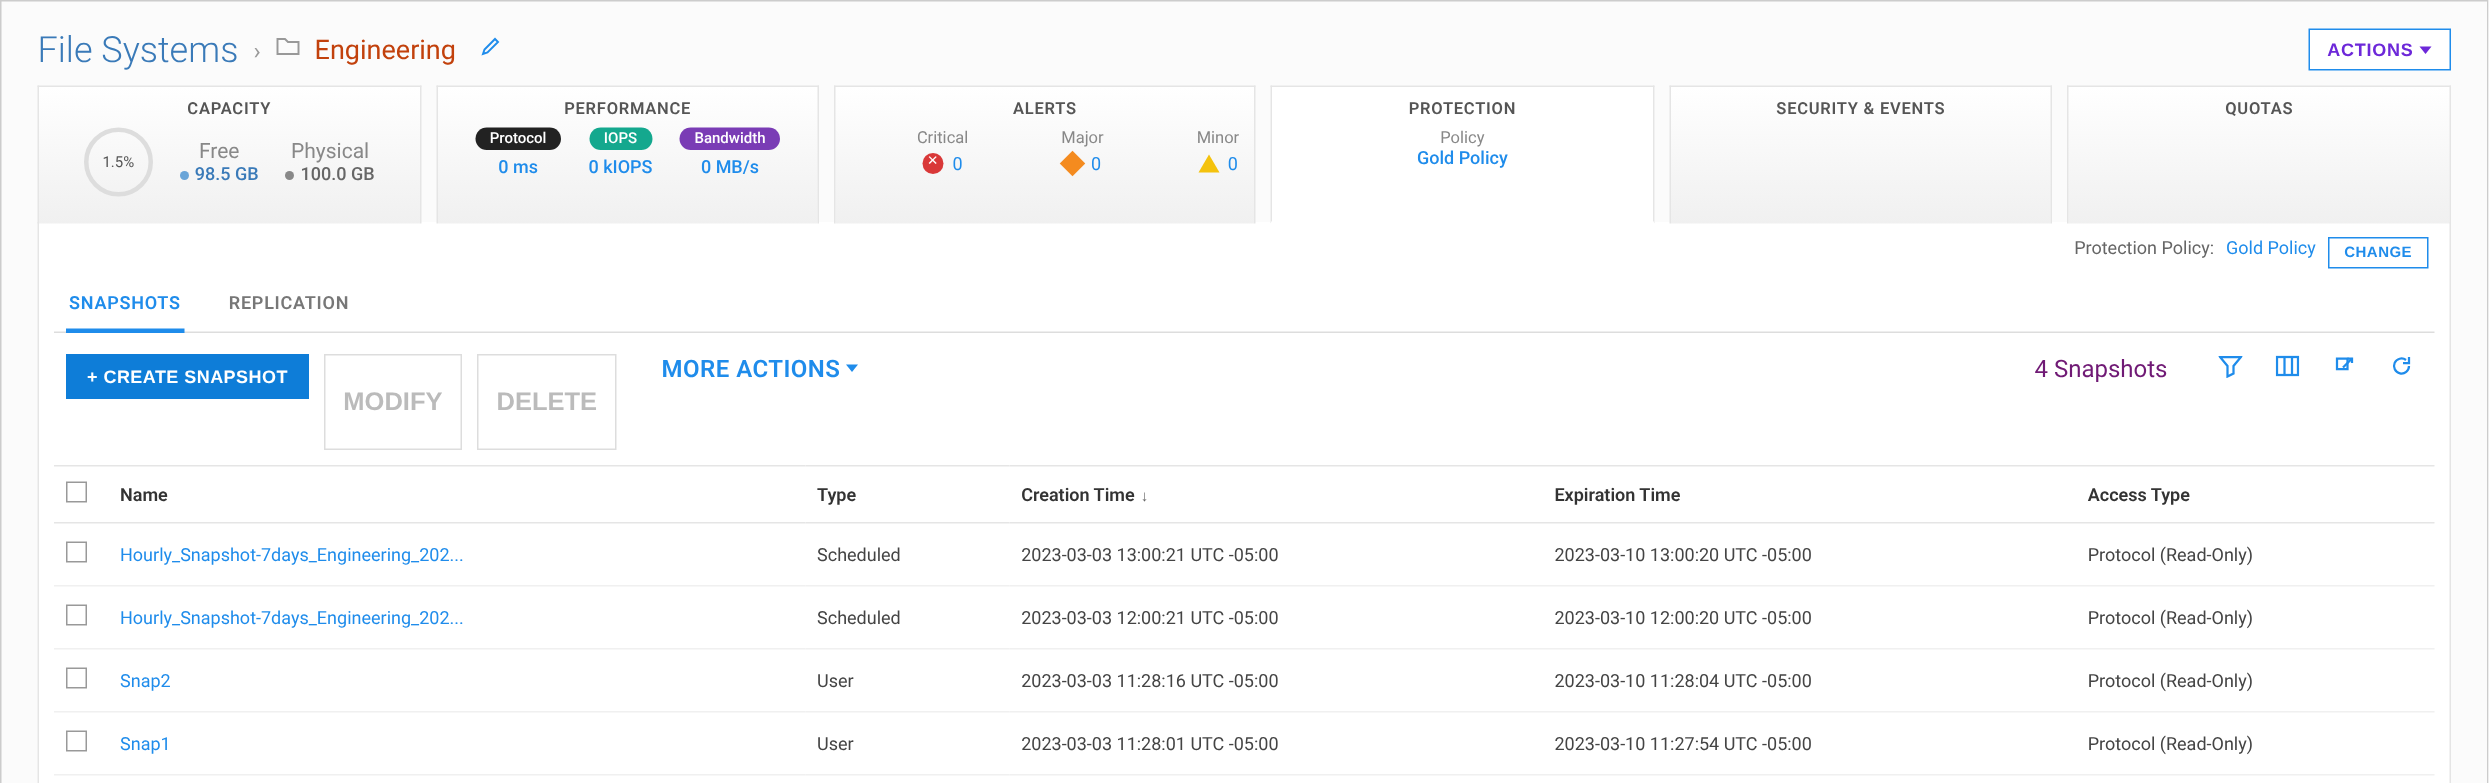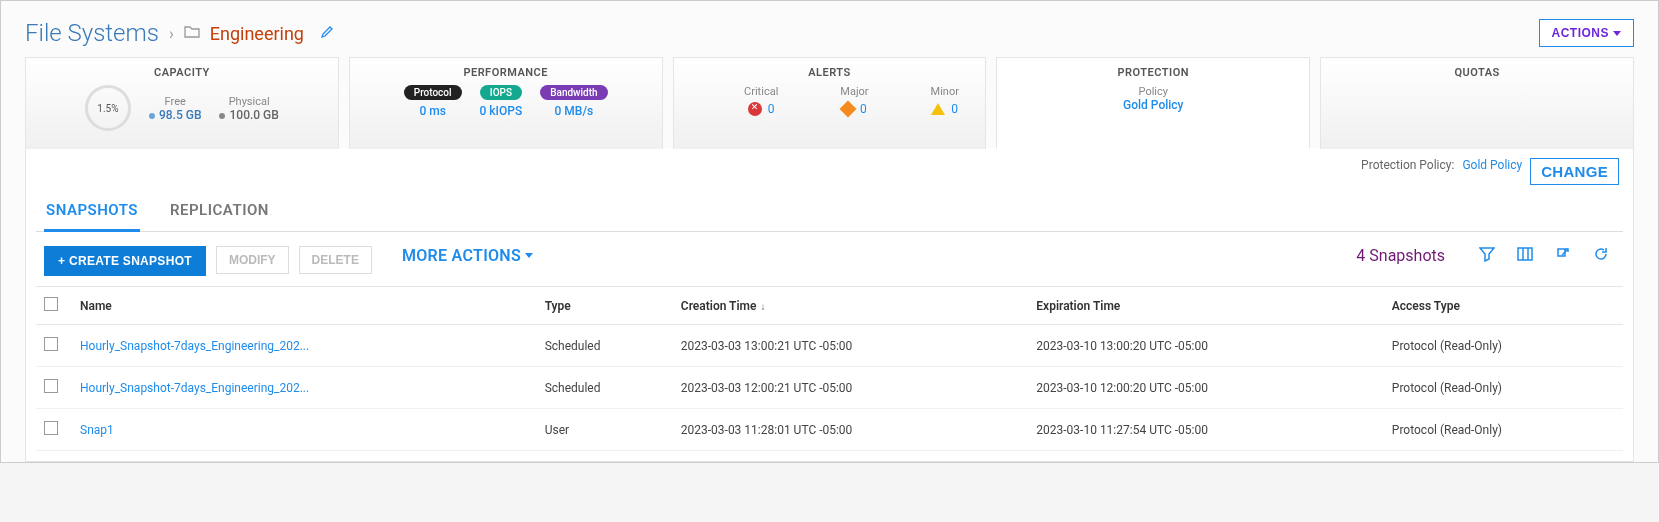--- a/index.html
+++ b/index.html
@@ -38,21 +38,21 @@
   .tab-card.active { background: #fff; border-bottom: 2px solid #fff; z-index: 2; }
   .tab-title { font-size: 11px; letter-spacing: .5px; color: #555; font-weight: 600; margin-bottom: 6px; }
   .tab-body { display: flex; align-items: center; gap: 18px; justify-content: center; width:100%; }
 
   
   .capacity-donut {
     width: 46px; height: 46px; border-radius: 50%; border: 3px solid #ddd;
     display:flex; align-items:center; justify-content:center; font-size:10px; color:#555;
   }
   .cap-col { display:flex; flex-direction:column; align-items:center; }
-  .cap-label { font-size:11px; color:#888; }
+  .cap-label { font-size:14px; color:#888; }
   .cap-value { font-size:12px; color:#3a7ab8; font-weight:500; }
   .cap-value.grey { color:#666; }
   .dot { width:6px; height:6px; border-radius:50%; display:inline-block; margin-right:4px; }
   .dot.blue { background:#6aa5d8; }
   .dot.grey { background:#888; }
 
   
   .perf-item { display:flex; flex-direction:column; align-items:center; gap:4px; }
   .pill { color:#fff; font-size:10px; border-radius:10px; padding:2px 10px; font-weight:500; }
   .pill.black { background:#222; }
@@ -73,29 +73,29 @@
   
   .prot-body { text-align:center; }
   .prot-label { font-size:11px; color:#888; }
   .prot-value { color:#1f8ceb; font-size:12px; font-weight:500; }
 
   
   .panel { margin: 0 24px 0 24px; background:#fff; border:1px solid #e5e5e5; border-top:none; padding: 0 10px 10px 10px; margin-top:-1px;}
   .policy-line { display:flex; justify-content:flex-end; gap:8px; padding:10px 4px 6px 0; font-size:12px;}
   .policy-label { color:#666; }
   .policy-link { color:#1f8ceb; }
-  .change-btn { border:1px solid #1f8ceb; color:#1f8ceb; background:#fff; font-size:15px; font-weight:600; padding:4px 10px; cursor:pointer; letter-spacing:.3px;}
+  .change-btn { border:1px solid #1f8ceb; color:#1f8ceb; background:#fff; font-size:10px; font-weight:600; padding:4px 10px; cursor:pointer; letter-spacing:.3px;}
 
   .subtabs { display:flex; gap:28px; border-bottom:1px solid #ddd; padding:0 8px; }
-  .subtab { font-size:15px; letter-spacing:.5px; color:#777; padding:10px 2px 10px 2px; cursor:pointer; font-weight:600;}
+  .subtab { font-size:12px; letter-spacing:.5px; color:#777; padding:10px 2px 10px 2px; cursor:pointer; font-weight:600;}
   .subtab.active { color:#1f8ceb; border-bottom:3px solid #1f8ceb; margin-bottom:-1px;}
 
   .toolbar { display:flex; align-items:flex-start; gap:10px; padding:14px 8px 10px 8px;}
   .btn-primary { background:#0e7dd8; color:#fff; border:none; font-size:12px; font-weight:600; letter-spacing:.3px; padding:8px 14px; cursor:pointer;}
-  .btn-disabled { background:#fff; border:1px solid #ddd; color:#bbb; font-size:12px; font-weight:600; padding:6px 12px; cursor:default;}
+  .btn-disabled { background:#fff; border:1px solid #ddd; color:#bbb; font-size:17px; font-weight:600; padding:21px 12px; cursor:default;}
   .link-btn { color:#1f8ceb; font-size:16px; font-weight:600; letter-spacing:.3px; cursor:pointer; display:flex; align-items:center; gap:4px; margin-left:20px;}
   .toolbar-spacer { flex:1; }
   .count-text { font-size:16px; color:#701a75; margin-right:18px;}
   .tool-icon { color:#1f8ceb; width:16px; height:16px; cursor:pointer; margin:0 6px;}
 
   table { width:100%; border-collapse:collapse; }
   thead th { text-align:left; font-size:12px; font-weight:600; color:#333; padding:10px 8px; border-top:1px solid #e5e5e5; border-bottom:1px solid #e5e5e5;}
   tbody td { font-size:12px; padding:12px 8px; border-bottom:1px solid #f0f0f0; color:#444;}
   tbody td.name-cell a { color:#1f8ceb; text-decoration:none; }
   .chk { width:14px; height:14px; border:1px solid #999; background:#fff; display:inline-block; cursor:pointer;}
@@ -195,20 +195,23 @@
     </div>
 
     <div class="tab-card active">
       <span class="tab-title">PROTECTION</span>
       <div class="prot-body">
         <div class="prot-label">Policy</div>
         <div class="prot-value">Gold Policy</div>
       </div>
     </div>
 
+    <div class="tab-card">
+      <span class="tab-title">SECURITY &amp; EVENTS</span>
+    </div>
 
     <div class="tab-card">
       <span class="tab-title">QUOTAS</span>
     </div>
   </div>
 
   <div class="panel">
     <div class="policy-line">
       <span class="policy-label">Protection Policy:</span>
       <span class="policy-link">Gold Policy</span>
@@ -274,20 +277,28 @@
           <tr>
             <td><span class="chk"></span></td>
             <td class="name-cell"><a href="#">Hourly_Snapshot-7days_Engineering_202...</a></td>
             <td>Scheduled</td>
             <td>2023-03-03 12:00:21 UTC -05:00</td>
             <td>2023-03-10 12:00:20 UTC -05:00</td>
             <td>Protocol (Read-Only)</td>
           </tr>
           <tr>
             <td><span class="chk"></span></td>
+            <td class="name-cell"><a href="#">Snap2</a></td>
+            <td>User</td>
+            <td>2023-03-03 11:28:16 UTC -05:00</td>
+            <td>2023-03-10 11:28:04 UTC -05:00</td>
+            <td>Protocol (Read-Only)</td>
+          </tr>
+          <tr>
+            <td><span class="chk"></span></td>
             <td class="name-cell"><a href="#">Snap1</a></td>
             <td>User</td>
             <td>2023-03-03 11:28:01 UTC -05:00</td>
             <td>2023-03-10 11:27:54 UTC -05:00</td>
             <td>Protocol (Read-Only)</td>
           </tr>
         </tbody>
     </table>
   </div>
 

